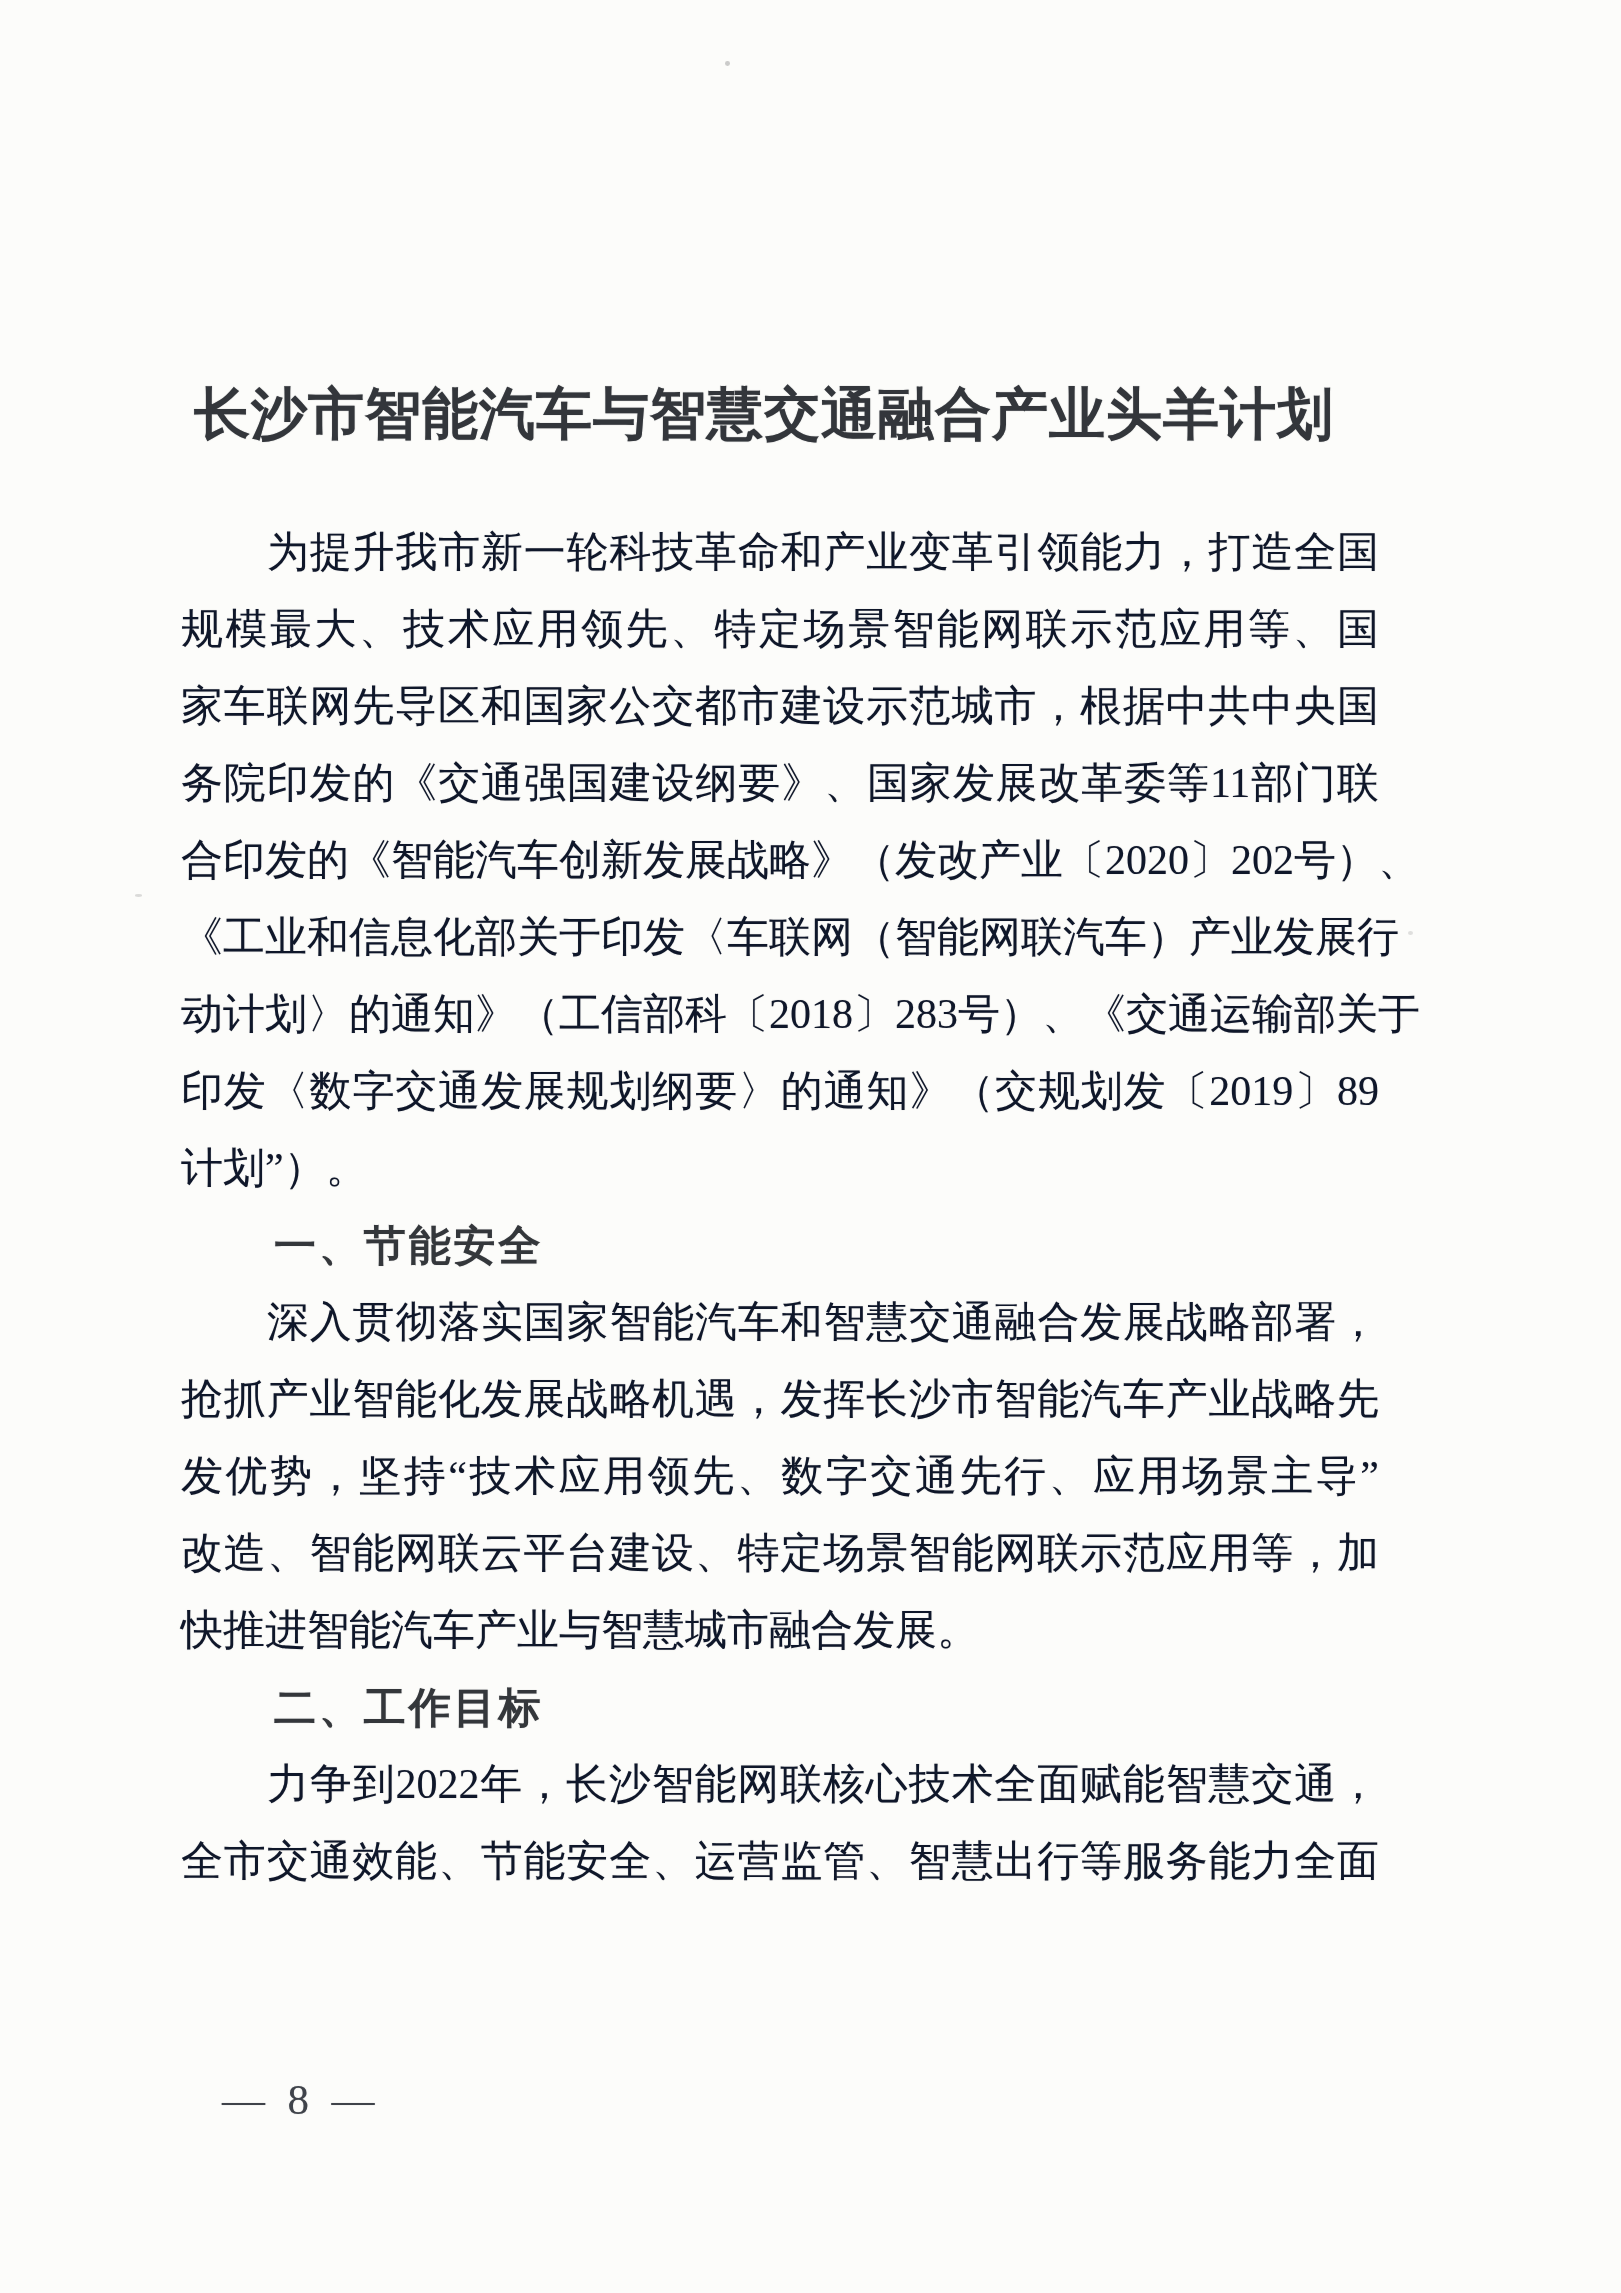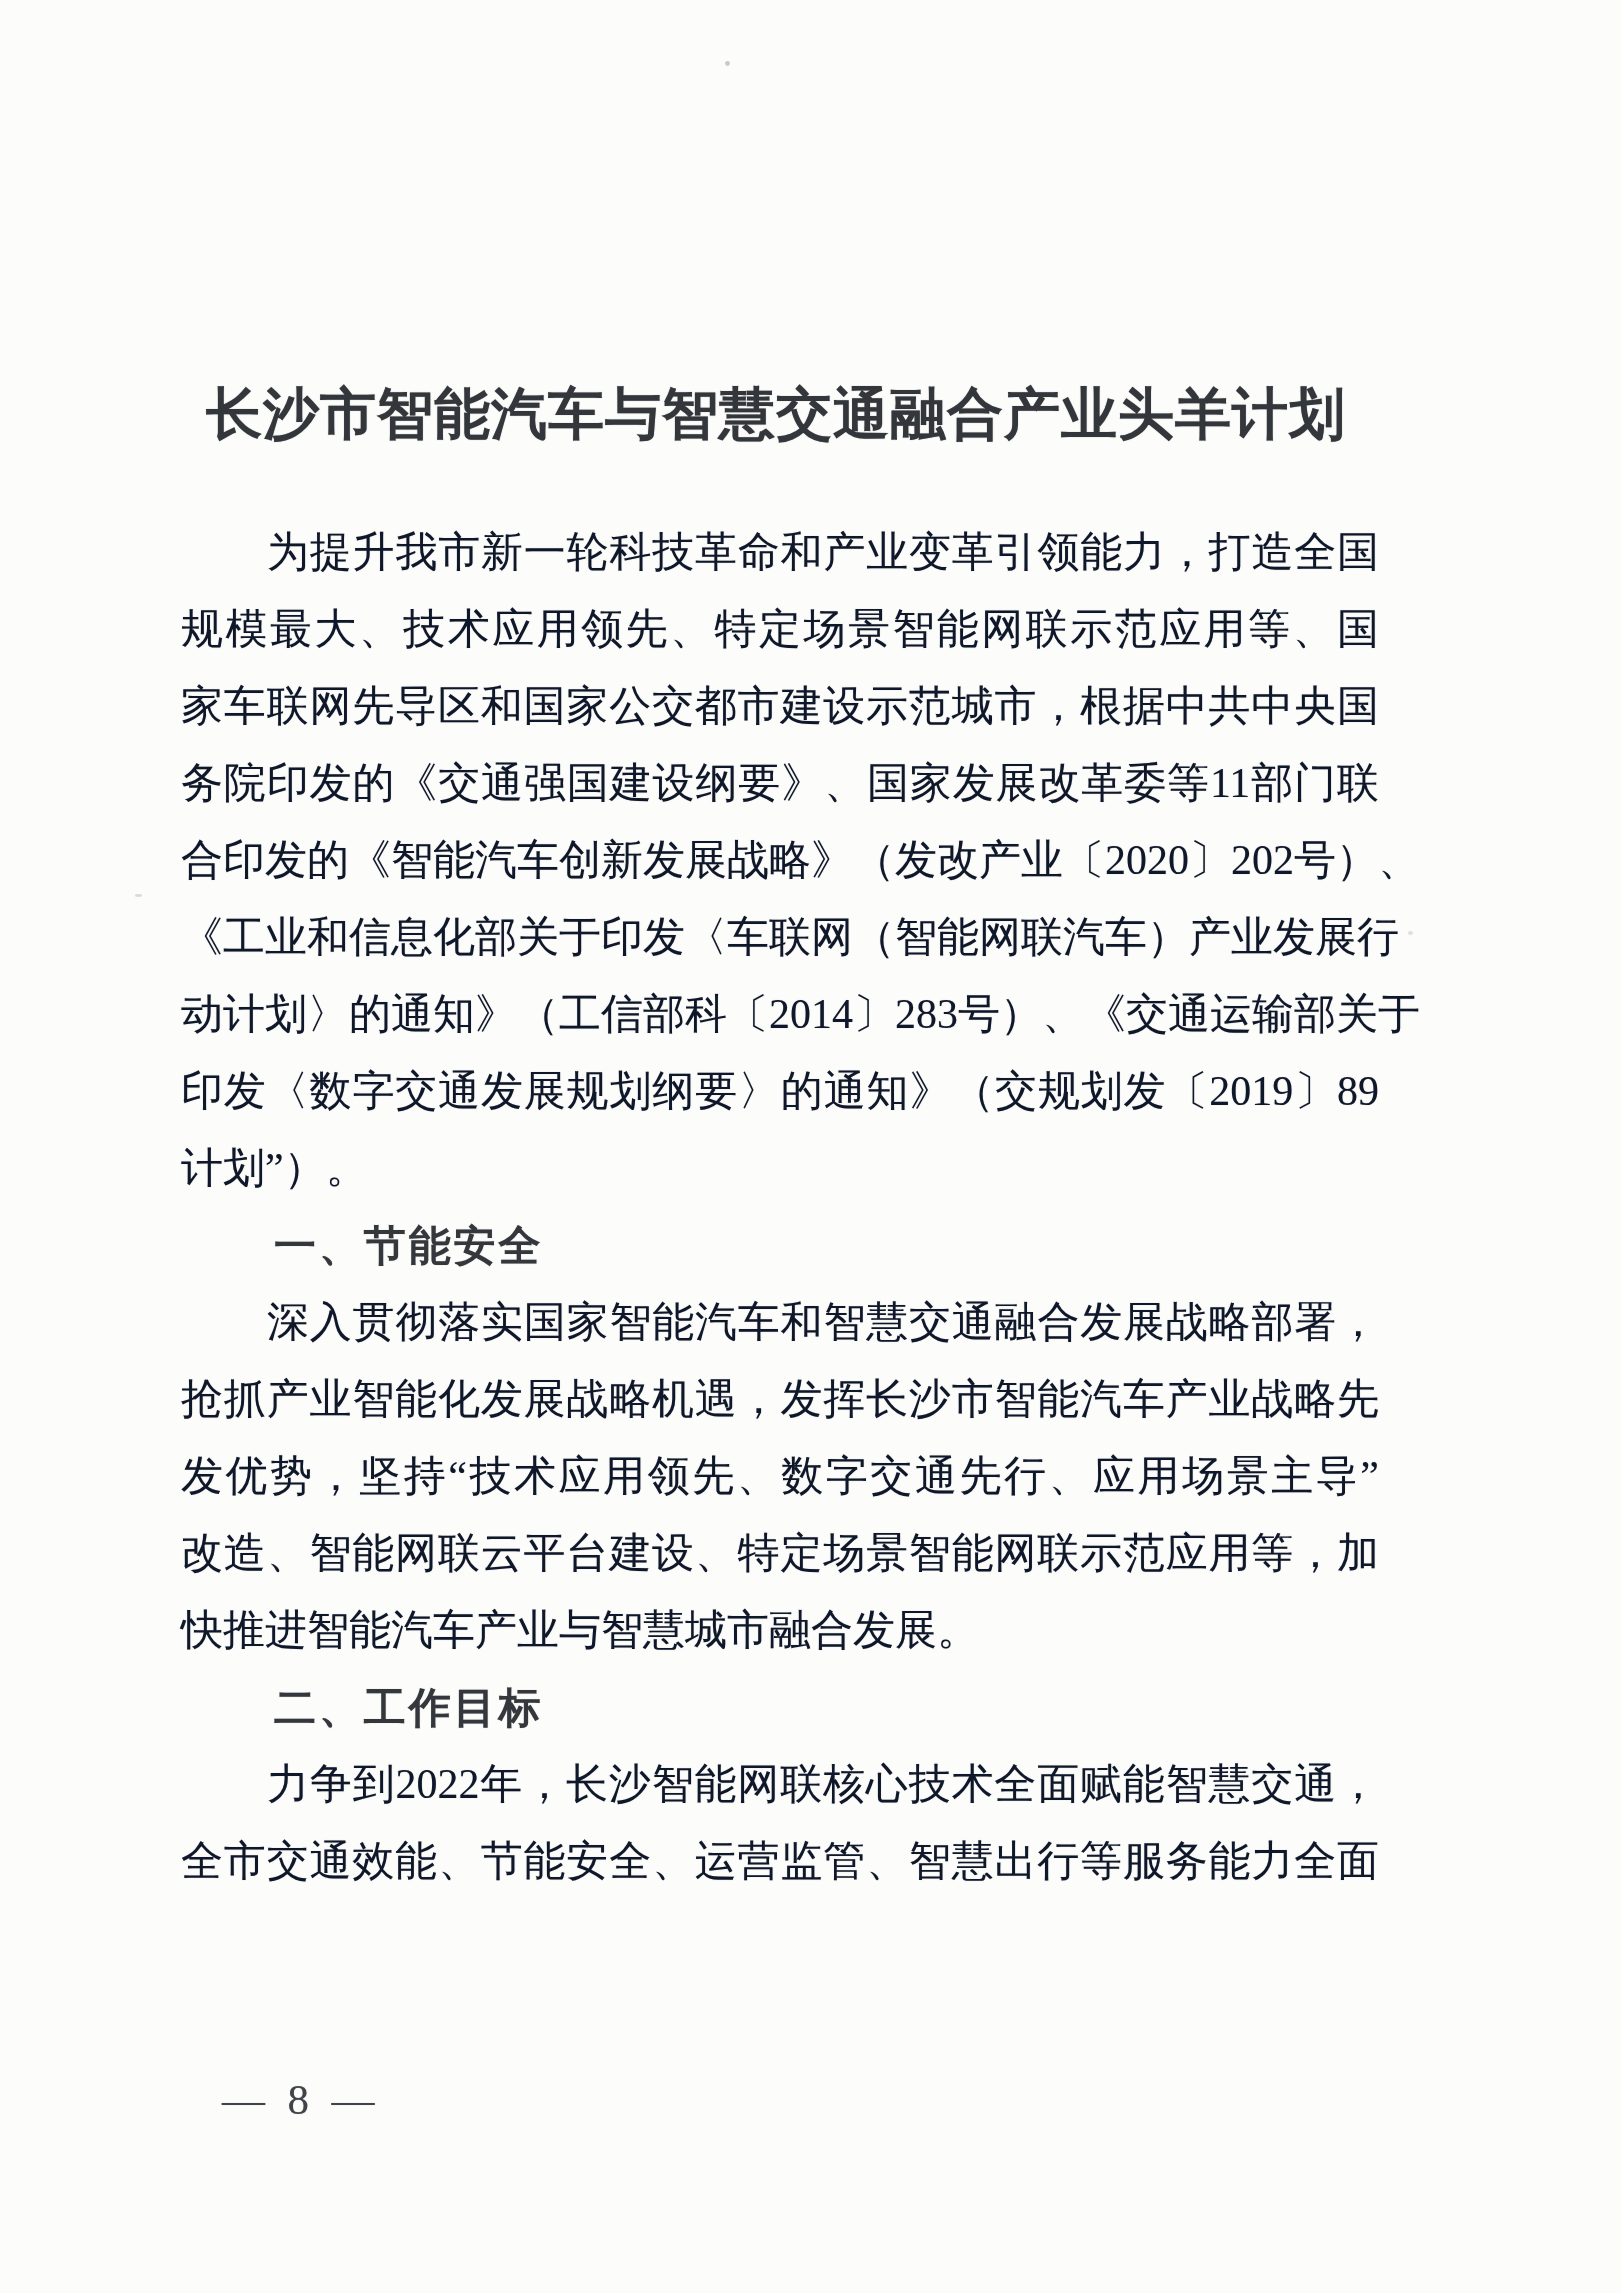--- a/index.html
+++ b/index.html
@@ -22,21 +22,21 @@
     background: #9a9a9a;
     border-radius: 50%;
     opacity: .5;
   }
   .speck.s1 { left: 725px; top: 61px;  width: 4.9px; height: 4.9px; }
   .speck.s2 { left: 135px; top: 894px; width: 6.9px; height: 2.9px; opacity: .35; }
   .speck.s3 { left: 1408px; top: 931px; width: 4.9px; height: 3.9px; opacity: .3; }
 
   .doc-title {
     position: absolute;
-    left: 172px;
+    left: 160px;
     top: 339px;
     width: 1208px;
     text-align: center;
     font-size: 56px;
     font-weight: 700;
     letter-spacing: 1px;
     color: #33363b;
     text-shadow: 0 0 1px rgba(60,64,70,.55);
     white-space: nowrap;
   }
@@ -95,21 +95,21 @@
   <h1 class="doc-title">长沙市智能汽车与智慧交通融合产业头羊计划</h1>
 
   <div class="content">
 
     <div class="ln first">为提升我市新一轮科技革命和产业变革引领能力，打造全国</div>
     <div class="ln">规模最大、技术应用领先、特定场景智能网联示范应用等、国</div>
     <div class="ln">家车联网先导区和国家公交都市建设示范城市，根据中共中央国</div>
     <div class="ln">务院印发的《交通强国建设纲要》、国家发展改革委等11部门联</div>
     <div class="ln">合印发的《智能汽车创新发展战略》（发改产业〔2020〕202号）、</div>
     <div class="ln">《工业和信息化部关于印发〈车联网（智能网联汽车）产业发展行</div>
-    <div class="ln">动计划〉的通知》（工信部科〔2014〕283号）、《交通运输部关于</div>
+    <div class="ln">动计划〉的通知》（工信部科〔2018〕283号）、《交通运输部关于</div>
     <div class="ln">印发〈数字交通发展规划纲要〉的通知》（交规划发〔2019〕89</div>
     <div class="ln end">计划”）。</div>
 
     <div class="ln hd">一、节能安全</div>
     <div class="ln first">深入贯彻落实国家智能汽车和智慧交通融合发展战略部署，</div>
     <div class="ln">抢抓产业智能化发展战略机遇，发挥长沙市智能汽车产业战略先</div>
     <div class="ln">发优势，坚持“技术应用领先、数字交通先行、应用场景主导”</div>
     <div class="ln">改造、智能网联云平台建设、特定场景智能网联示范应用等，加</div>
     <div class="ln end">快推进智能汽车产业与智慧城市融合发展。</div>
 

